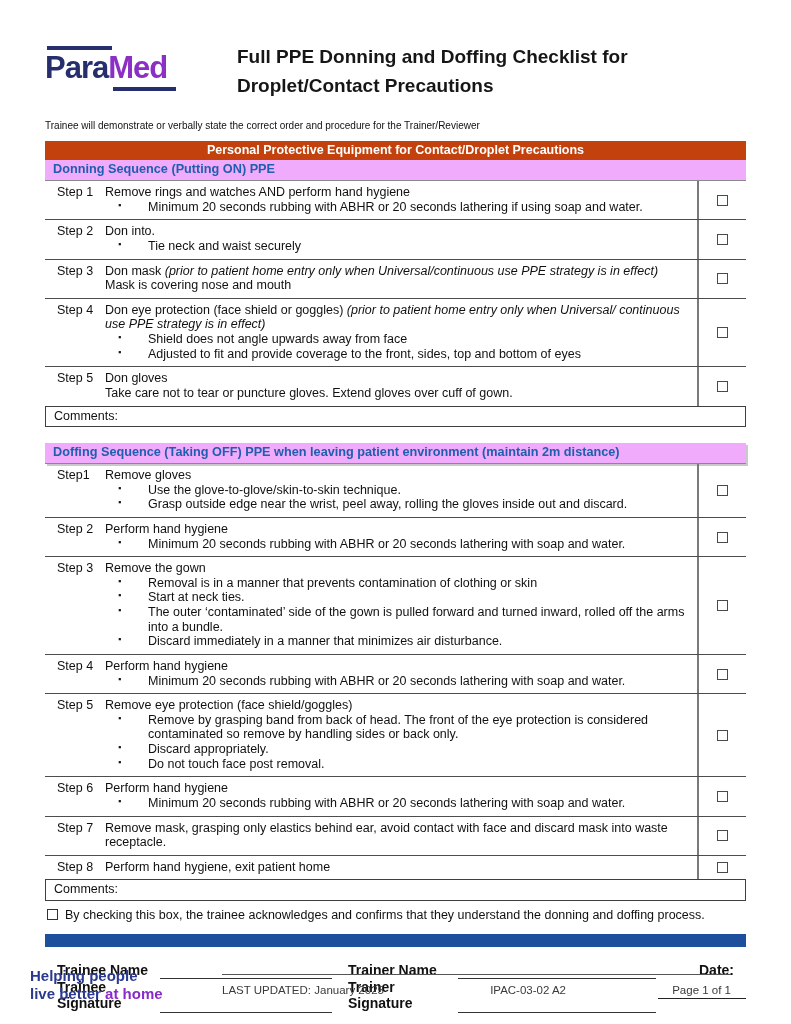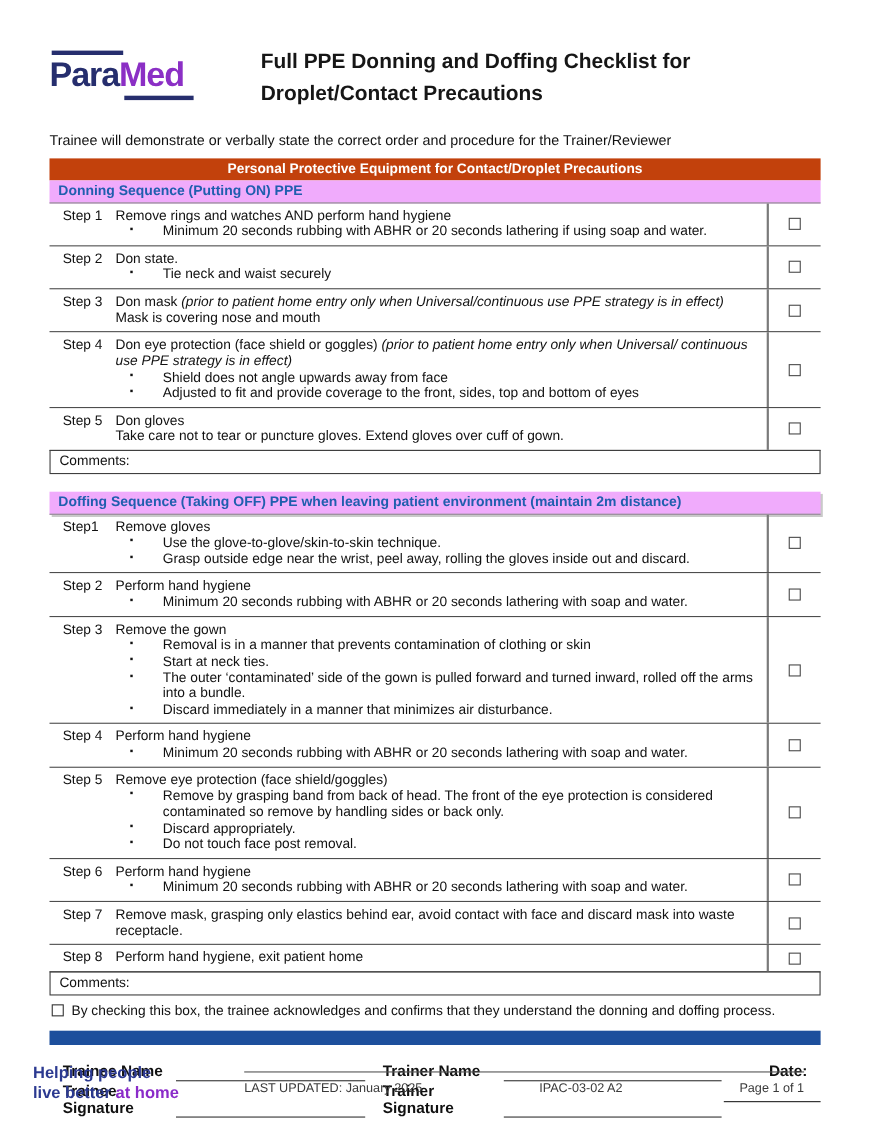--- a/index.html
+++ b/index.html
@@ -10,21 +10,21 @@
   
   .doc-header { display: flex; margin-top: 40px; align-items: flex-start; }
   .logo { width: 192px; flex: none; padding-top: 6px; }
   .logo-line-top { width: 65px; height: 4px; background: #262e6e; margin-bottom: 2px; margin-left: 2px; }
   .logo-text { font-size: 31px; font-weight: bold; letter-spacing: -1px; line-height: 1.05; }
   .logo-text .para { color: #262e6e; }
   .logo-text .med  { color: #8b2fc5; }
   .logo-line-bottom { width: 63px; height: 4px; background: #262e6e; margin-top: 2px; margin-left: 68px; }
   .doc-title { font-size: 19px; font-weight: bold; color: #161616; max-width: 440px; line-height: 1.55; margin-top: 2px; }
 
-  .intro { margin-top: 19px; font-size: 13px; color: #111; }
+  .intro { margin-top: 19px; font-size: 10px; color: #111; }
 
   
   .tbl { margin-top: 9px; }
   .tbl-header { background: #c2410c; color: #ffffff; font-weight: bold; font-size: 12.5px; text-align: center; padding: 2px 4px 3px 4px; }
   .section-header { background: #f0abfc; color: #1f5eae; font-weight: bold; font-size: 12.7px; padding: 2px 8px 3px 8px; border-bottom: 1px solid #8a8a8a; }
   .doffing { margin-top: 16px; }
   .doffing .section-header { box-shadow: 2px 2px 0 #c9c9c9; }
 
   .step-row { display: flex; border-bottom: 1px solid #4d4d4d; align-items: stretch; }
   .step-col { width: 60px; flex: none; padding: 4px 0 4px 12px; }
@@ -92,21 +92,21 @@
             </ul>
     </div>
     <div class="check-col">
       <span class="checkbox"></span>
     </div>
   </div>
 
   <div class="step-row">
     <div class="step-col">Step 2</div>
     <div class="content-col">
-      <div class="step-title"><span>Don state.</span></div>
+      <div class="step-title"><span>Don into.</span></div>
 
       <ul class="bullets">
               <li>Tie neck and waist securely</li>
             </ul>
     </div>
     <div class="check-col">
       <span class="checkbox"></span>
     </div>
   </div>
 

